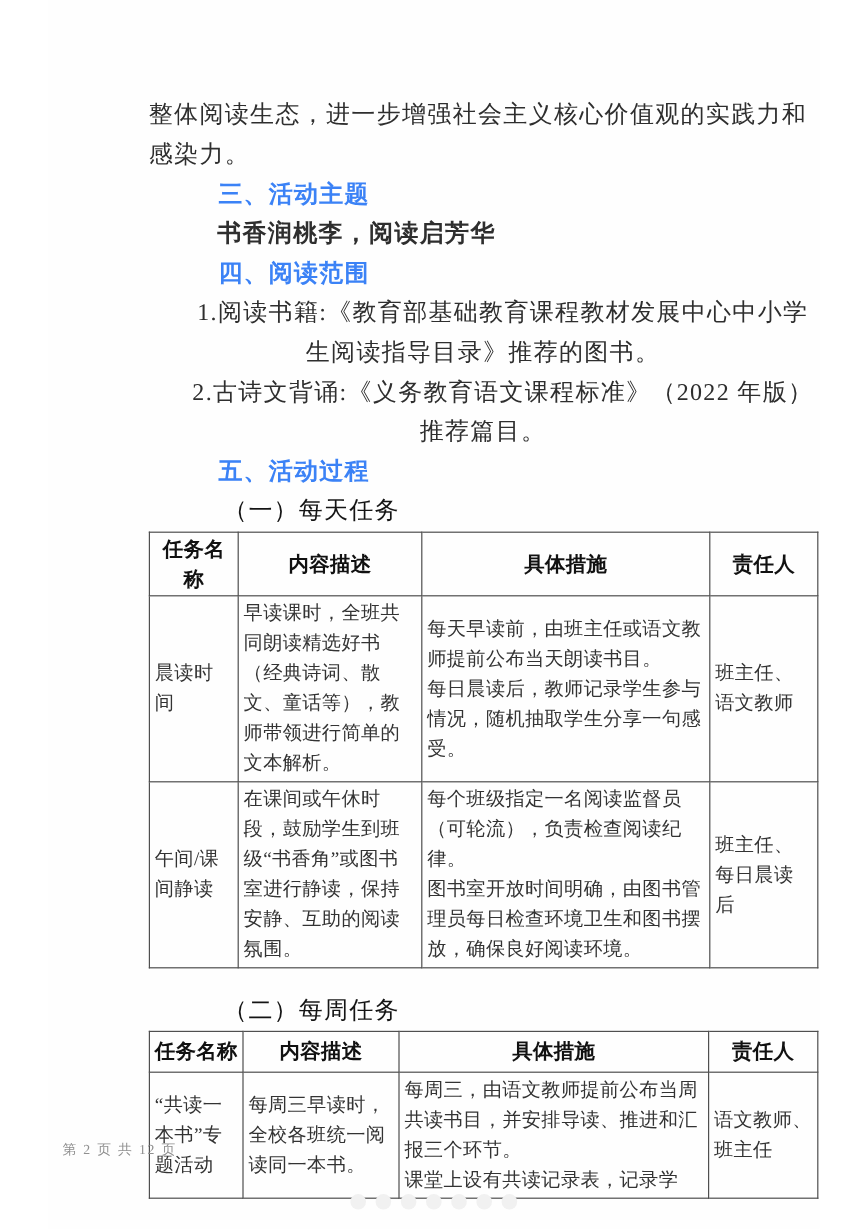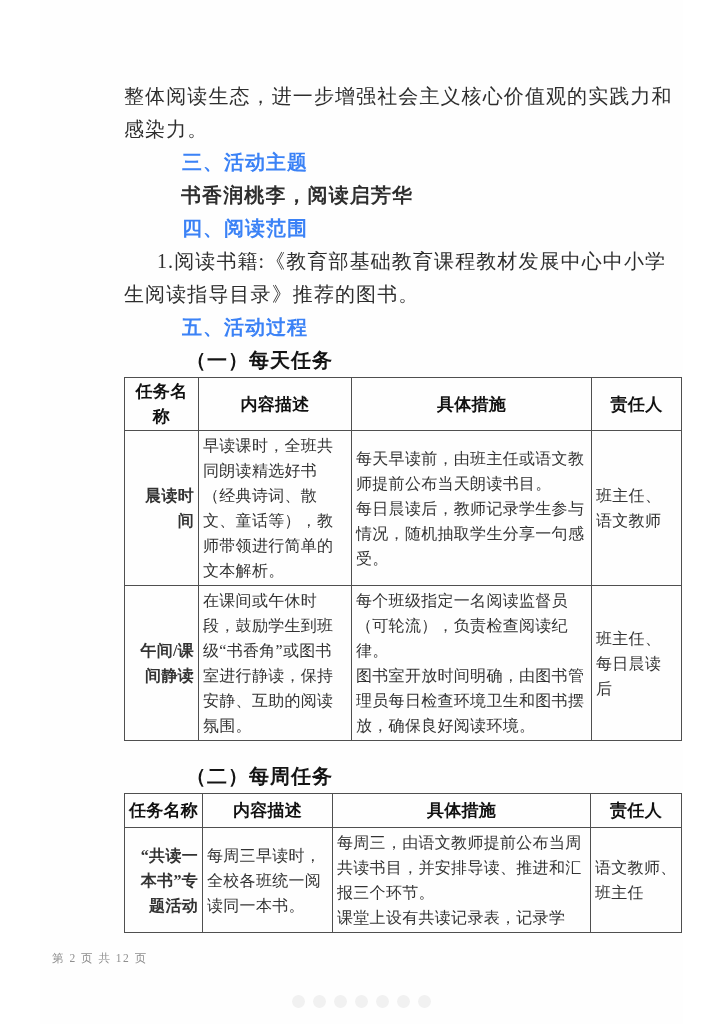--- a/index.html
+++ b/index.html
@@ -7,30 +7,30 @@
     position:relative; width:643px; height:1024px; margin:0 auto;
     background:#fefefe; overflow:hidden;
     font-family:"Liberation Serif","DejaVu Serif",serif;
     color:#2e2e2e;
   }
   .content { position:absolute; left:84px; top:80px; width:557px; }
   .para {
     margin:0; font-size:20px; line-height:33px; letter-spacing:1.1px;
     color:#2e2e2e; text-align:left;
   }
-  .para.num-indent { text-indent:33px; }
+  .para.num-indent { text-indent:33px;text-align:center; }
   .para.theme-indent { text-indent:57px;font-weight:bold; }
   .heading {
     margin:0; font-size:20px; line-height:33px; letter-spacing:1px;
     font-weight:bold; color:#3b82f6; padding-left:58px;
     font-family:"Liberation Sans","DejaVu Sans",sans-serif;
   }
   .subheading {
     margin:0; font-size:20px; line-height:33px; letter-spacing:1px;
-    font-weight:bold; color:#141414; padding-left:62px;
+    font-weight:normal; color:#141414; padding-left:62px;
     font-family:"Liberation Sans","DejaVu Sans",sans-serif;
   }
   .subheading.weekly { margin-top:19px; }
 
   table.task-table {
     border-collapse:collapse; table-layout:fixed; width:557px;
     margin:0; background:transparent;
   }
   .task-table th, .task-table td {
     border:1px solid #4f4f4f; font-size:16px; line-height:25px;
@@ -42,21 +42,21 @@
     height:31px; padding:1px 2px;
     font-family:"Liberation Sans","DejaVu Sans",sans-serif;
   }
   .t1 .c1 { width:74px; }  .t1 .c2 { width:153px; }
   .t1 .c3 { width:240px; } .t1 .c4 { width:90px; }
   .t2 .c1 { width:78px; }  .t2 .c2 { width:130px; }
   .t2 .c3 { width:258px; } .t2 .c4 { width:91px; }
   .t1 tbody tr.r1 { height:120px; }
   .t1 tbody tr.r2 { height:146px; }
   .t2 tbody tr.r1 { height:96px; }
-  .cell-name { font-weight:bold; color:#222222; padding-left:5px;text-align:right; }
+  .cell-name { font-weight:normal; color:#222222; padding-left:5px; }
   .cell-measures { white-space:pre-line; padding-left:5px; padding-right:8px; }
   .cell-owner { padding-left:4px; }
 
   .footer {
     position:absolute; top:951px; left:12px; width:100%;
     text-align:left; font-size:11.5px; color:#8f8f8f;
     letter-spacing:1.5px;
   }
   .dots {
     position:absolute; top:995px; left:0; width:100%;
@@ -73,20 +73,21 @@
 <div class="page">
   <div class="content">
 
     <p class="para">整体阅读生态，进一步增强社会主义核心价值观的实践力和感染力。</p>
 
     <p class="heading">三、活动主题</p>
     <p class="para theme-indent">书香润桃李，阅读启芳华</p>
 
     <p class="heading">四、阅读范围</p>
     <p class="para num-indent">1.阅读书籍:《教育部基础教育课程教材发展中心中小学生阅读指导目录》推荐的图书。</p>
+    <p class="para num-indent">2.古诗文背诵:《义务教育语文课程标准》（2022 年版）推荐篇目。</p>
 
     <p class="heading">五、活动过程</p>
     <p class="subheading">（一）每天任务</p>
 
     <table class="task-table t1">
       <colgroup>
           <col class="c1">
           <col class="c2">
           <col class="c3">
           <col class="c4">

